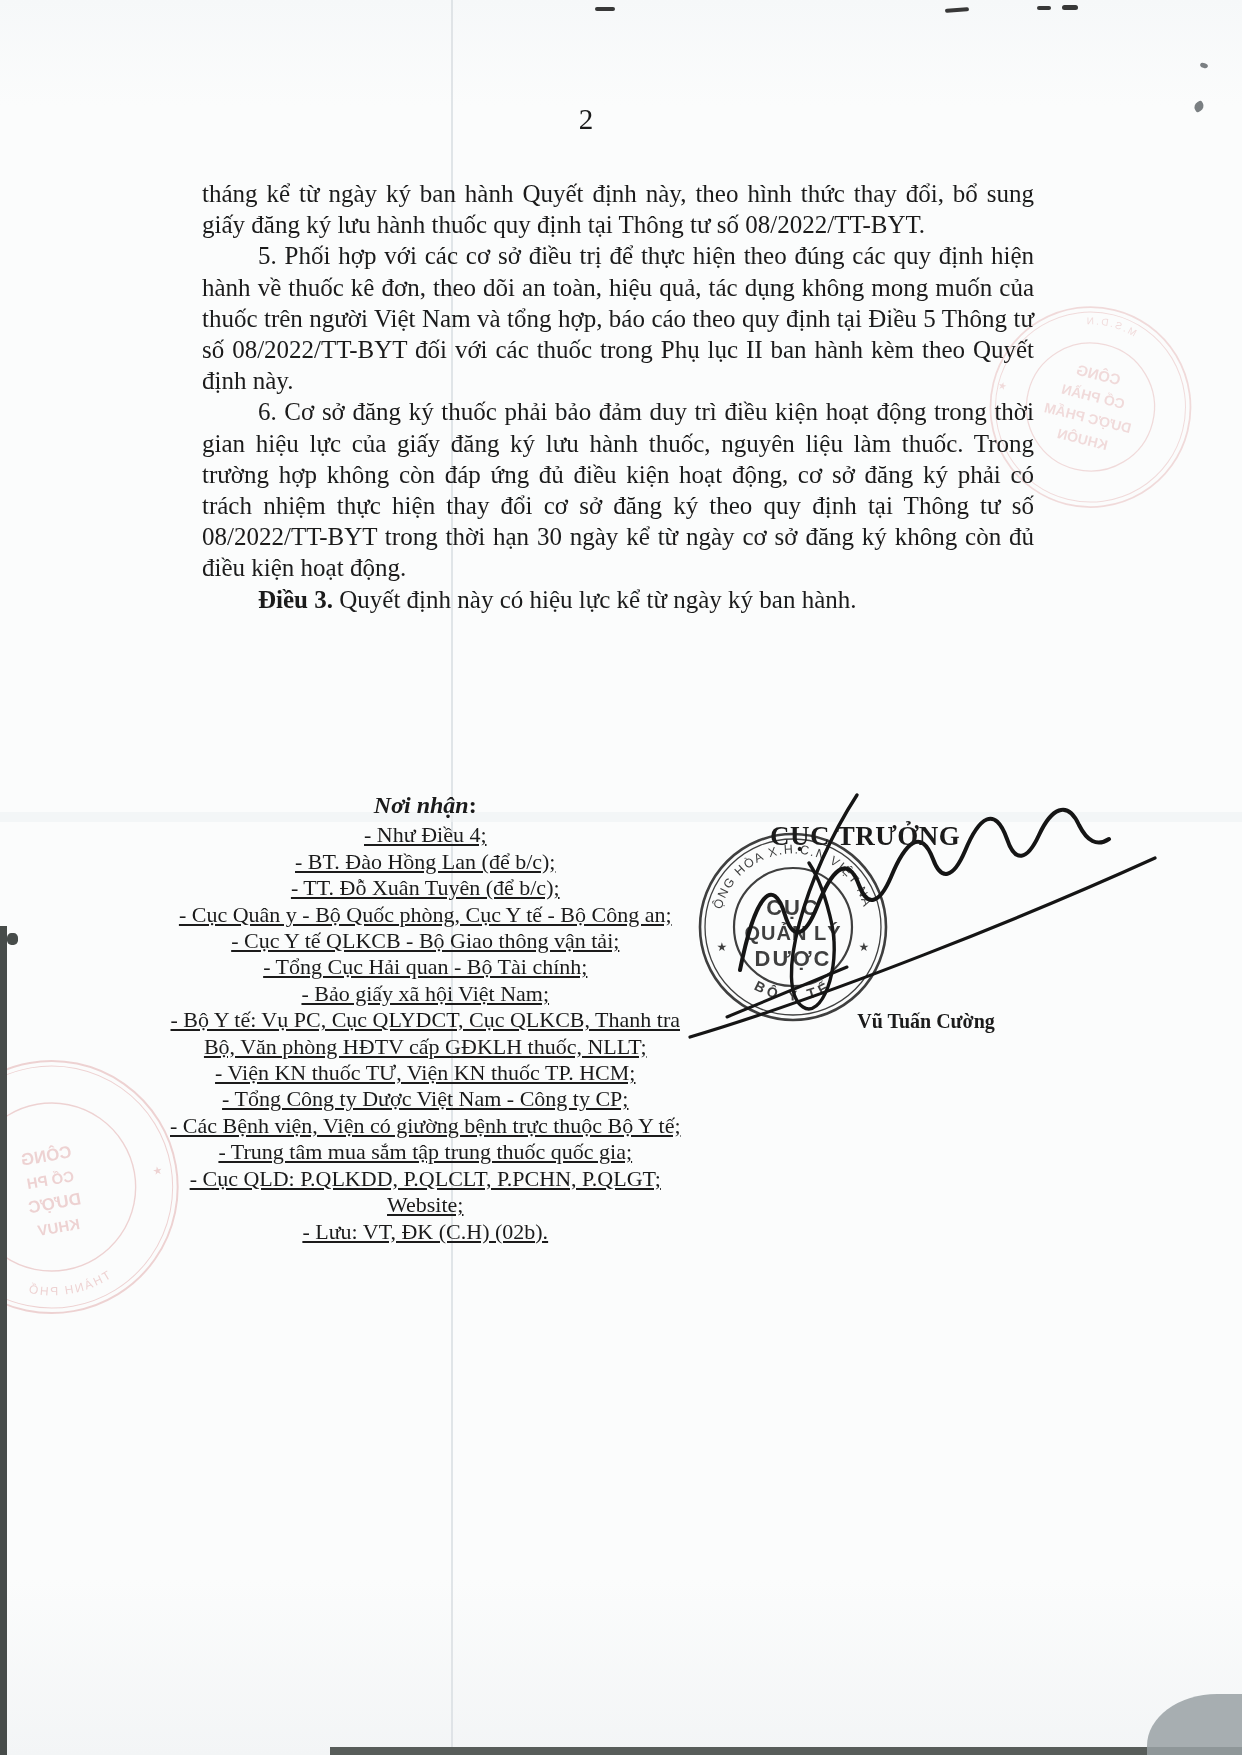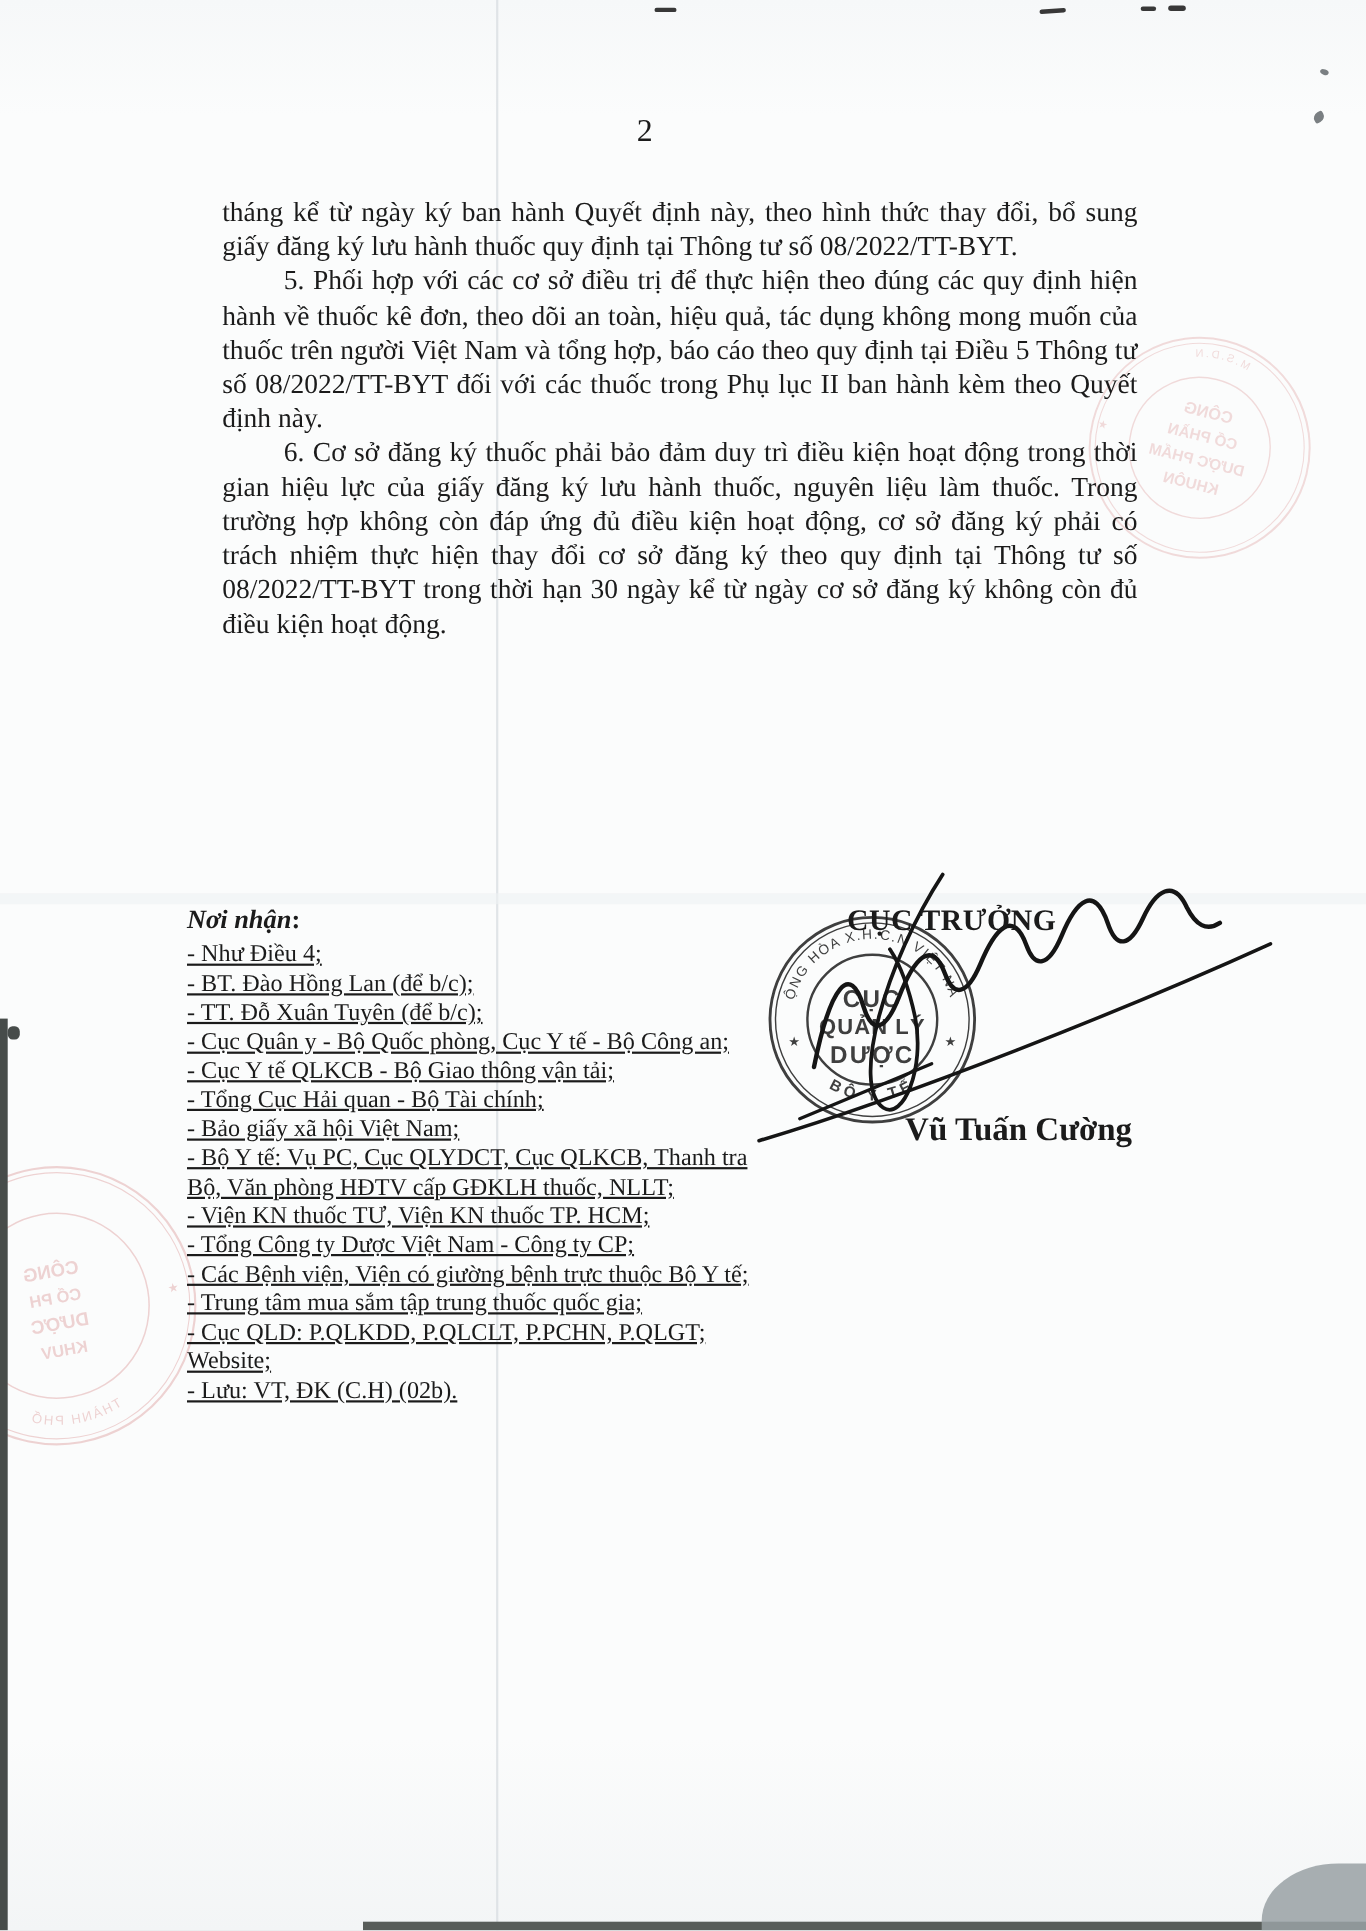--- a/index.html
+++ b/index.html
@@ -24,27 +24,27 @@
   .s1{left:1200px;top:63px;width:8px;height:5px;transform:rotate(20deg);}
   .s2{left:1194px;top:102px;width:10px;height:9px;transform:rotate(-30deg);border-radius:60% 20% 60% 20%;}
   
   .page-number{position:absolute;left:170px;top:103px;width:832px;text-align:center;font-size:29px;}
   
   .body-text{position:absolute;left:170px;top:178px;width:832px;font-size:25px;line-height:31.2px;text-align:justify;margin-left:32px;}
   .body-text p{margin:0;}
   .body-text p.indent{text-indent:56px;}
   .lead{font-weight:bold;}
   
-  .recipients{position:absolute;left:170px;top:824px;font-size:22px;line-height:26.4px;}
+  .recipients{position:absolute;left:170px;top:792px;font-size:22px;line-height:26.4px;text-align:center;}
   .recipients-title{font-weight:bold;font-style:italic;font-size:24px;margin-bottom:4px;}
   .recipients-title .colon{font-style:normal;}
   .recipient-line{white-space:nowrap;text-decoration:underline;}
   
   .sig-title{position:absolute;left:770px;top:821px;width:312px;text-align:left;font-weight:bold;font-size:27px;letter-spacing:.5px;z-index:6;}
-  .sig-name{position:absolute;left:770px;top:1010px;width:312px;text-align:center;font-weight:bold;font-size:30px;z-index:6;}
+  .sig-name{position:absolute;left:770px;top:1010px;width:312px;text-align:center;font-weight:bold;font-size:20px;z-index:6;}
   .stamp-svg{position:absolute;left:696px;top:830px;z-index:3;opacity:.88;}
   .signature-svg{position:absolute;left:595px;top:755px;z-index:5;}
   
   .faint-stamp{position:absolute;color:#d98f8f;}
   .faint-left{left:-78px;top:1057px;opacity:.38;transform:scaleX(-1) rotate(10deg);}
   .faint-right{left:984px;top:301px;opacity:.30;transform:scaleX(-1) rotate(-14deg);}
 </style>
 </head>
 <body>
 
@@ -96,20 +96,21 @@
       <text x="192" y="110" font-size="10" fill="currentColor">★</text>
     </svg>
   </div>
 
   <div class="page-number">2</div>
 
   <div class="body-text">
     <p><span>tháng kể từ ngày ký ban hành Quyết định này, theo hình thức thay đổi, bổ sung giấy đăng ký lưu hành thuốc quy định tại Thông tư số 08/2022/TT-BYT.</span></p>
     <p class="indent"><span>5. Phối hợp với các cơ sở điều trị để thực hiện theo đúng các quy định hiện hành về thuốc kê đơn, theo dõi an toàn, hiệu quả, tác dụng không mong muốn của thuốc trên người Việt Nam và tổng hợp, báo cáo theo quy định tại Điều 5 Thông tư số 08/2022/TT-BYT đối với các thuốc trong Phụ lục II ban hành kèm theo Quyết định này.</span></p>
     <p class="indent"><span>6. Cơ sở đăng ký thuốc phải bảo đảm duy trì điều kiện hoạt động trong thời gian hiệu lực của giấy đăng ký lưu hành thuốc, nguyên liệu làm thuốc. Trong trường hợp không còn đáp ứng đủ điều kiện hoạt động, cơ sở đăng ký phải có trách nhiệm thực hiện thay đổi cơ sở đăng ký theo quy định tại Thông tư số 08/2022/TT-BYT trong thời hạn 30 ngày kể từ ngày cơ sở đăng ký không còn đủ điều kiện hoạt động.</span></p>
+    <p class="indent"><span class="lead">Điều 3.</span><span> Quyết định này có hiệu lực kể từ ngày ký ban hành.</span></p>
   </div>
 
   <div class="recipients">
     <div class="recipients-title"><span>Nơi nhận</span><span class="colon">:</span></div>
     <div class="recipient-line">- Như Điều 4;</div>
     <div class="recipient-line">- BT. Đào Hồng Lan (để b/c);</div>
     <div class="recipient-line">- TT. Đỗ Xuân Tuyên (để b/c);</div>
     <div class="recipient-line">- Cục Quân y - Bộ Quốc phòng, Cục Y tế - Bộ Công an;</div>
     <div class="recipient-line">- Cục Y tế QLKCB - Bộ Giao thông vận tải;</div>
     <div class="recipient-line">- Tổng Cục Hải quan - Bộ Tài chính;</div>

